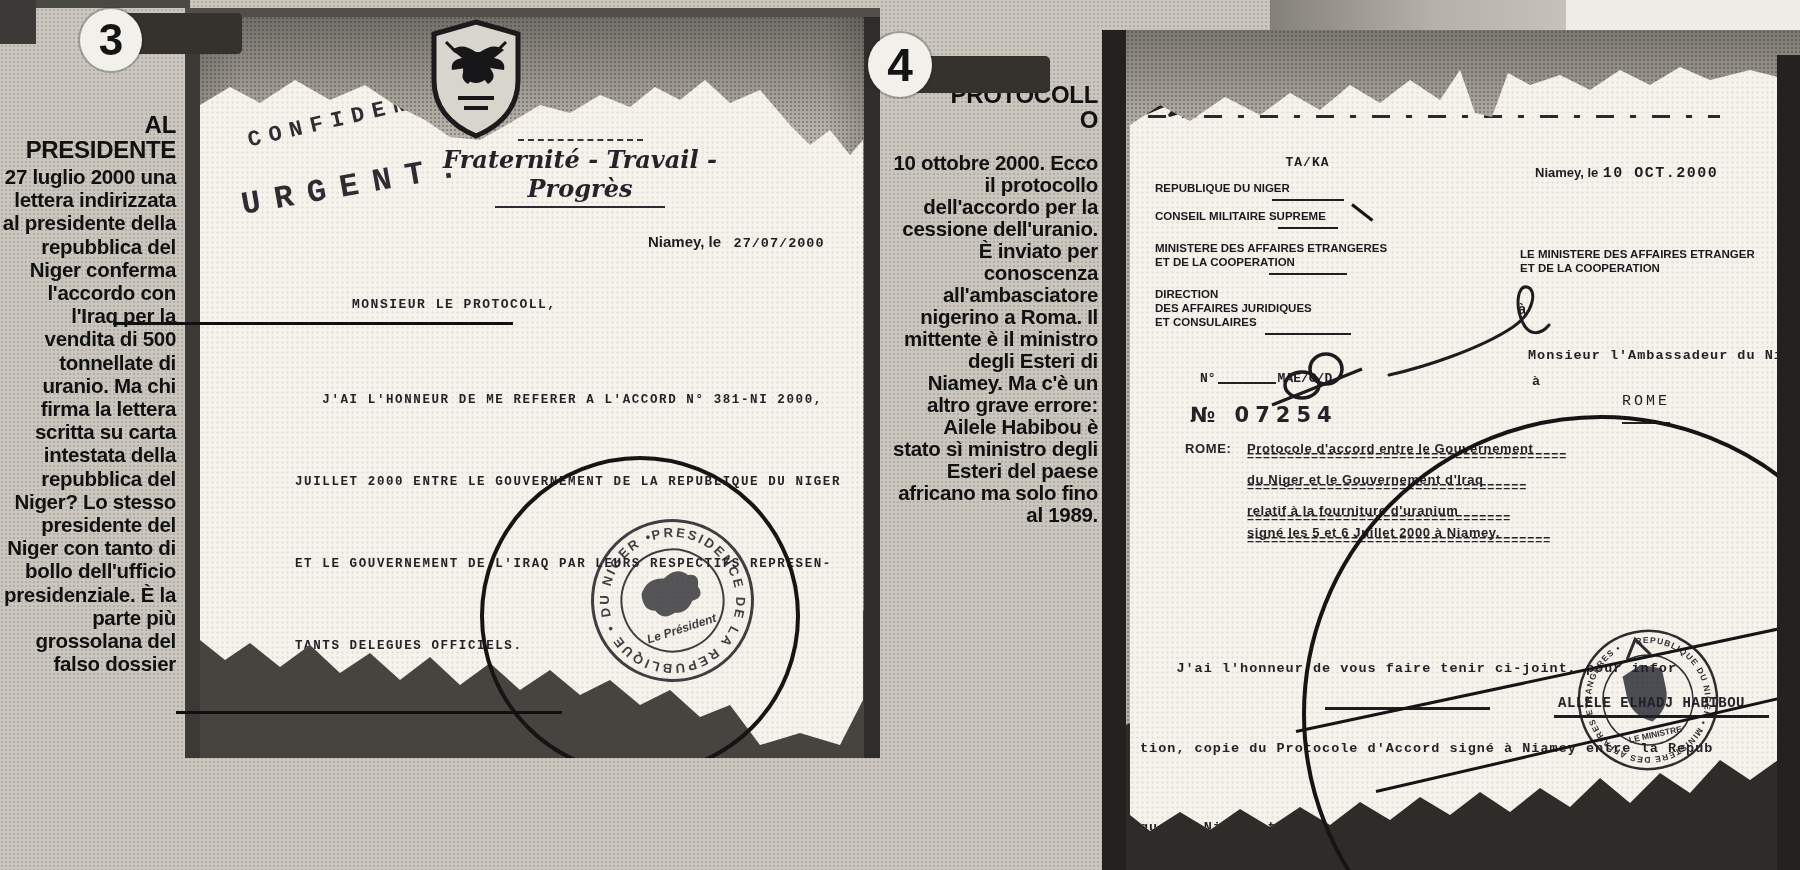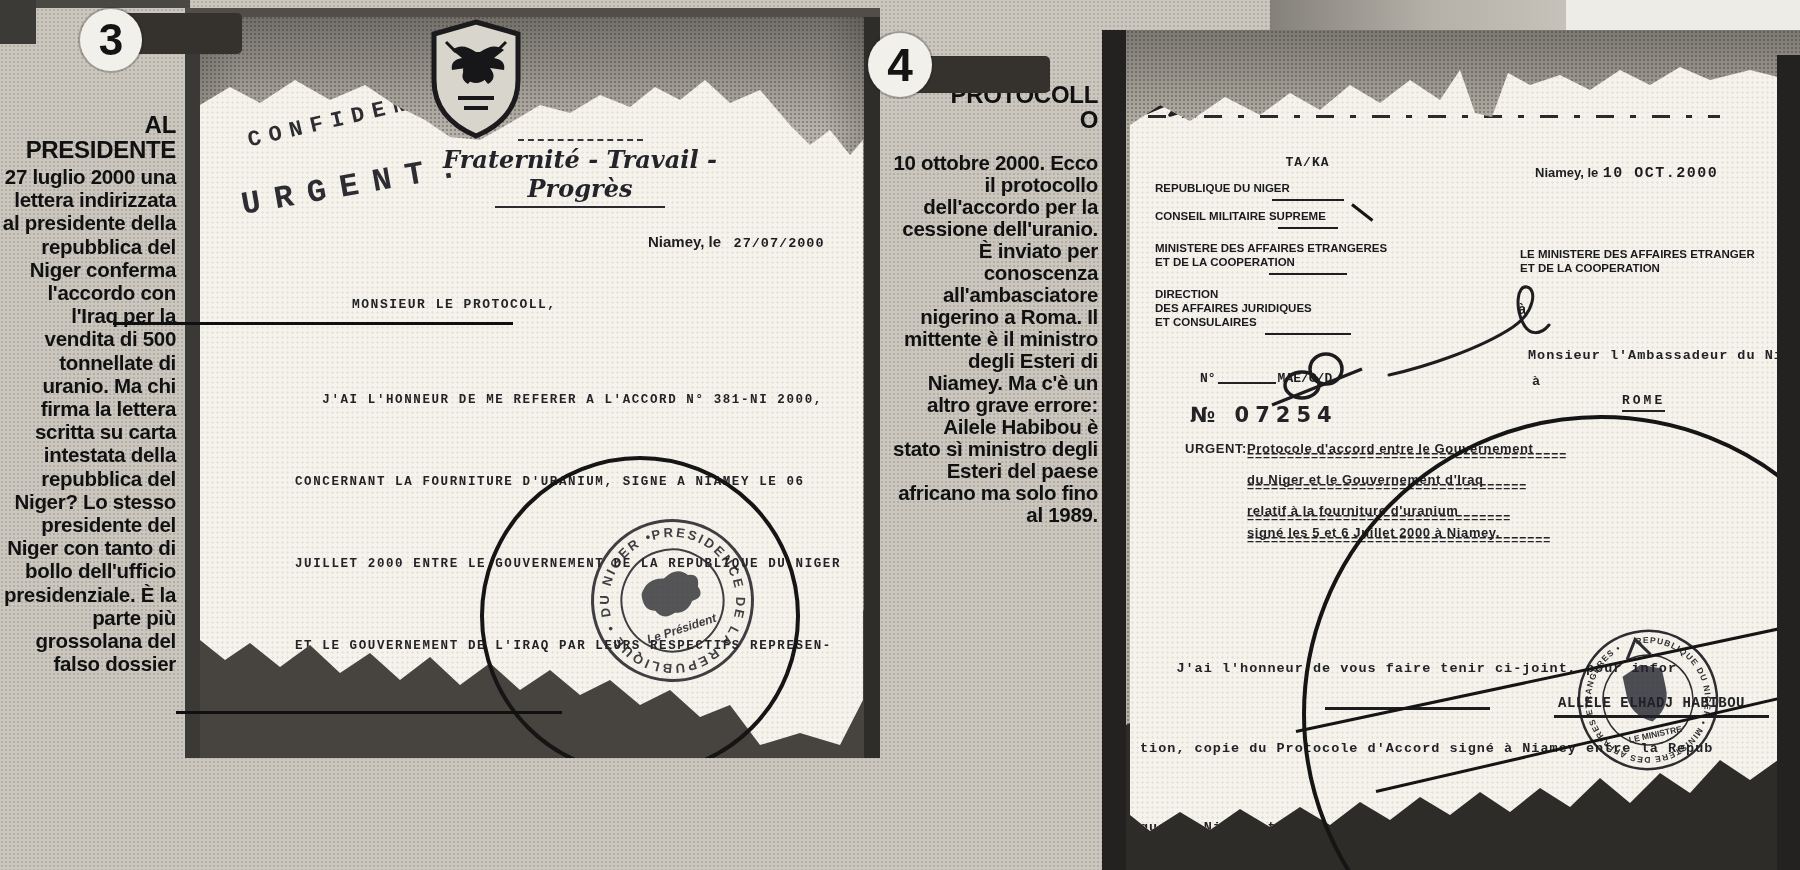--- a/index.html
+++ b/index.html
@@ -63,21 +63,20 @@
 
     <div class="abs" style="left:448px;top:188px;white-space:nowrap">
       <span class="sans" style="font-weight:bold;font-size:15px">Niamey, le</span>
       <span class="mono" style="font-weight:bold;font-size:13.5px;letter-spacing:1px;margin-left:8px">27/07/2000</span>
     </div>
 
     <div class="abs mono" style="left:152px;top:252px;font-weight:bold;font-size:13px;letter-spacing:1.5px;color:#232327">MONSIEUR LE PROTOCOLL,</div>
 
     <div class="abs mono typedL" style="left:95px;top:287px">
       <div>   J'AI L'HONNEUR DE ME REFERER A L'ACCORD N° 381-NI 2000,</div>
-      <div>CONCERNANT LA FOURNITURE D'URANIUM, SIGNE A NIAMEY LE 06</div>
       <div>JUILLET 2000 ENTRE LE GOUVERNEMENT DE LA REPUBLIQUE DU NIGER</div>
       <div>ET LE GOUVERNEMENT DE L'IRAQ PAR LEURS RESPECTIFS REPRESEN-</div>
       <div>TANTS DELEGUES OFFICIELS.</div>
       
       
       
       
       
     </div>
   </div>
@@ -178,24 +177,24 @@
       <div class="hdrR">ET DE LA COOPERATION</div>
     </div>
 
     <svg class="abs" style="left:255px;top:222px" width="170" height="112" viewBox="0 0 170 112">
       <path d="M4 98 C40 90 95 72 128 50 C150 35 152 12 142 10 C132 8 130 30 138 46 C144 59 156 58 164 48" fill="none" stroke="#1d1d20" stroke-width="3" stroke-linecap="round"></path>
     </svg>
     <div class="abs mono" style="left:388px;top:247px;font-weight:bold;font-size:14px">à</div>
 
     <div class="abs mono typedR" style="left:398px;top:288px">Monsieur l'Ambassadeur du Ni</div>
     <div class="abs mono typedR" style="left:402px;top:314px">à</div>
-    <div class="abs mono" style="left:492px;top:338px;font-weight:bold;font-size:13px;letter-spacing:3px;border-bottom:2.5px solid #232327;padding-bottom:2px">ROME</div>
+    <div class="abs mono" style="left:492px;top:338px;font-weight:normal;font-size:15px;letter-spacing:3px;border-bottom:2.5px solid #232327;padding-bottom:12px">ROME</div>
 
     <div class="abs" style="left:55px;top:386px">
-      <span class="abs objline" style="left:0;top:0">URGENT:</span>
+      <span class="abs objline" style="left:0;top:0">ROME:</span>
       <div style="margin-left:62px">
         <div class="objline">Protocole d'accord entre le Gouvernement</div>
         <div class="objrule">========================================</div>
         <div class="objline" style="margin-top:9px">du Niger et le Gouvernement d'Iraq</div>
         <div class="objrule">===================================</div>
         <div class="objline" style="margin-top:9px">relatif à la fourniture d'uranium</div>
         <div class="objrule">=================================</div>
         <div class="objline" style="">signé les 5 et 6 Juillet 2000 à Niamey.</div>
         <div class="objrule">======================================</div>
       </div>

